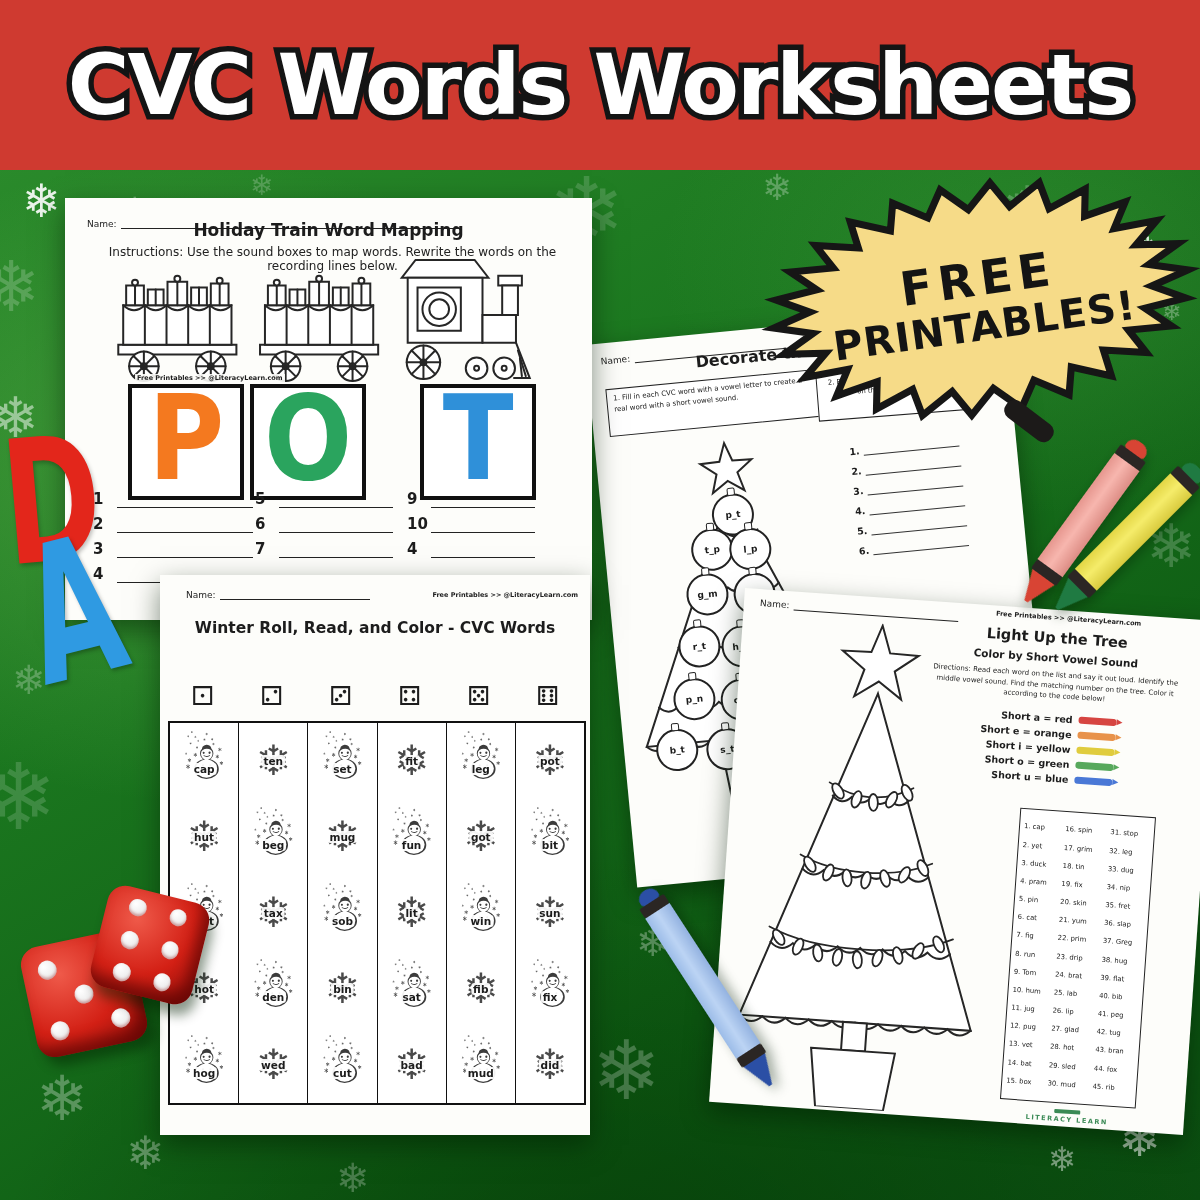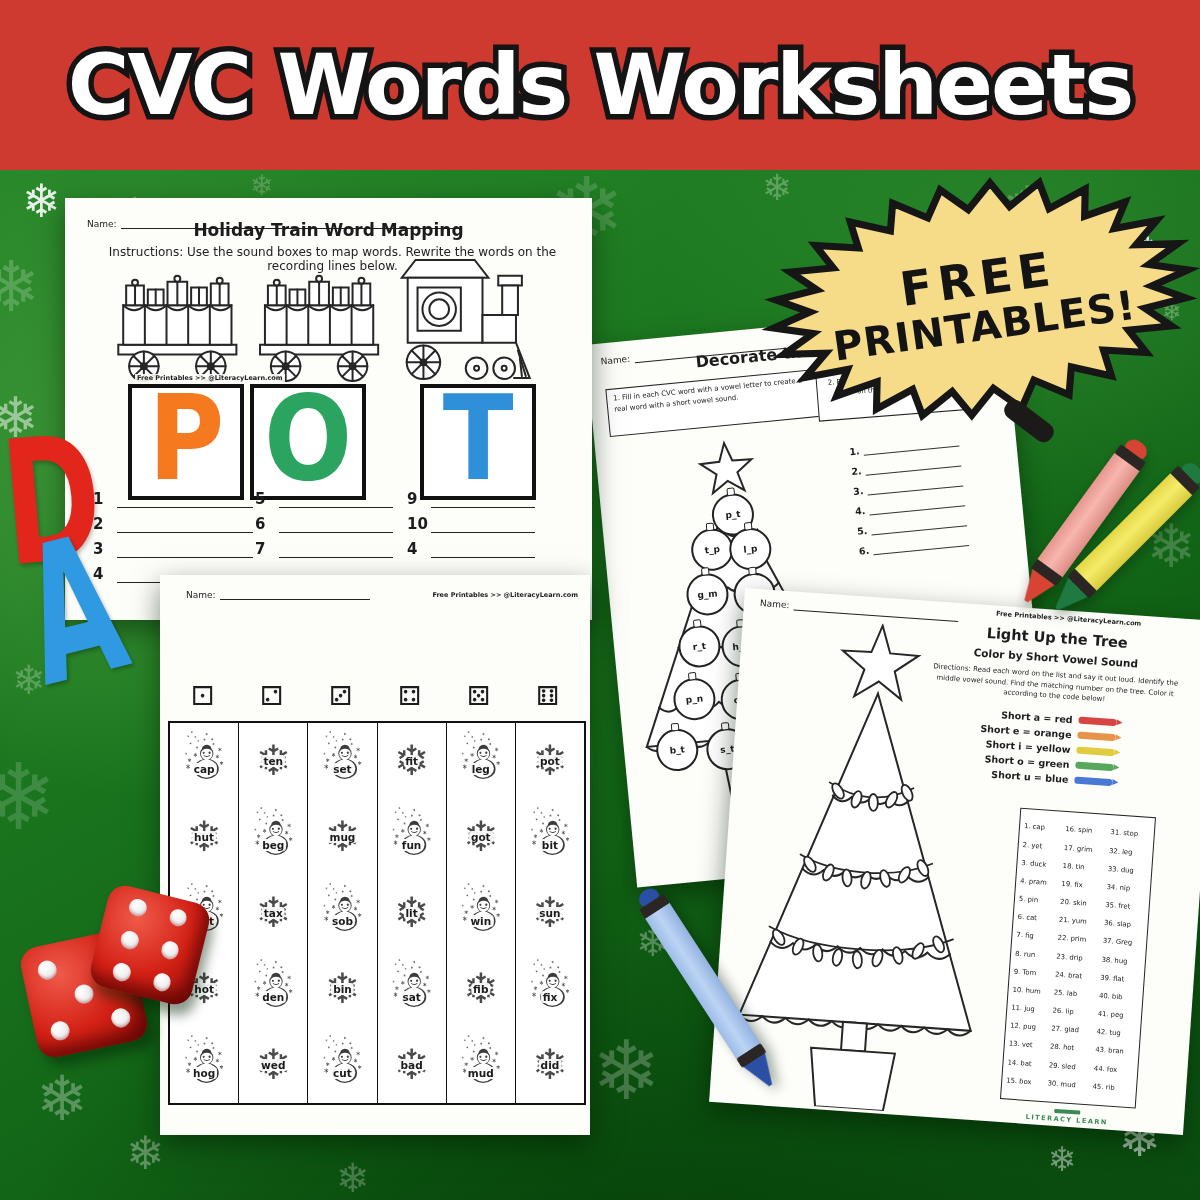--- a/index.html
+++ b/index.html
@@ -361,20 +361,21 @@
 
   <div class="dletter letter-d">D</div>
   <div class="dletter letter-a">A</div>
 
   <div class="sheet sheet-winter">
     <div class="namerow w-name">
       <span class="nlabel">Name:</span>
       <span class="nline" style="width:150px"></span>
     </div>
     <span class="ws-credit w-credit">Free Printables &gt;&gt; @LiteracyLearn.com</span>
+    <div class="w-title">Winter Roll, Read, and Color - CVC Words</div>
     <div class="dicerow" id="dicerow">
         <span class="die">⚀</span>
         <span class="die">⚁</span>
         <span class="die">⚂</span>
         <span class="die">⚃</span>
         <span class="die">⚄</span>
         <span class="die">⚅</span>
       </div>
     <div class="wgrid" id="wgrid">
         <div class="wcol">

